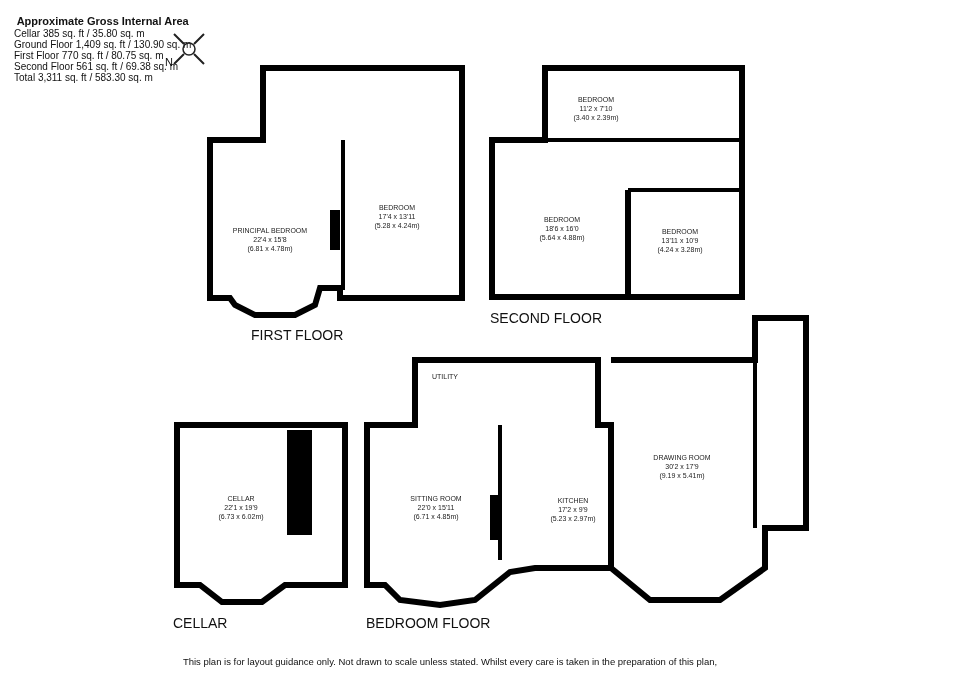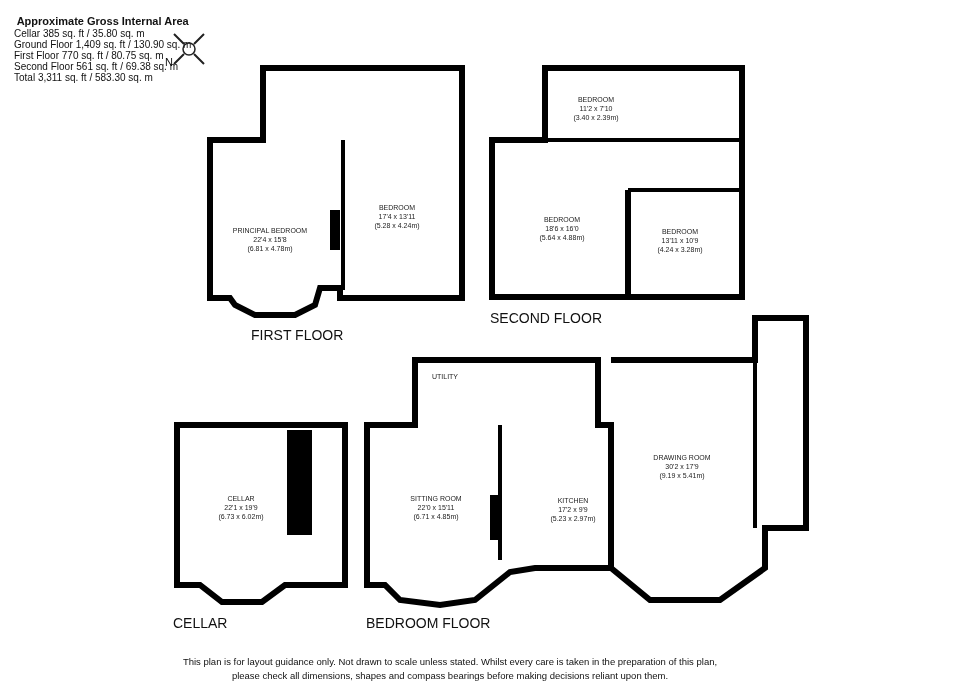--- a/index.html
+++ b/index.html
@@ -108,14 +108,13 @@
 </div>
 <div class="room" style="left:682px; top:453px;">
   <div>DRAWING ROOM</div>
   <div>30'2 x 17'9</div>
   <div>(9.19 x 5.41m)</div>
 </div>
 <div class="floor" style="left:366px; top:615px;">BEDROOM FLOOR</div>
 
 <div class="disclaimer">
   <div>This plan is for layout guidance only.  Not drawn to scale unless stated. Whilst every care is taken in the preparation of this plan,</div>
-  <div>please check all dimensions, shapes and compass bearings before making decisions reliant upon them.</div>
 </div>
 
 </body></html>

